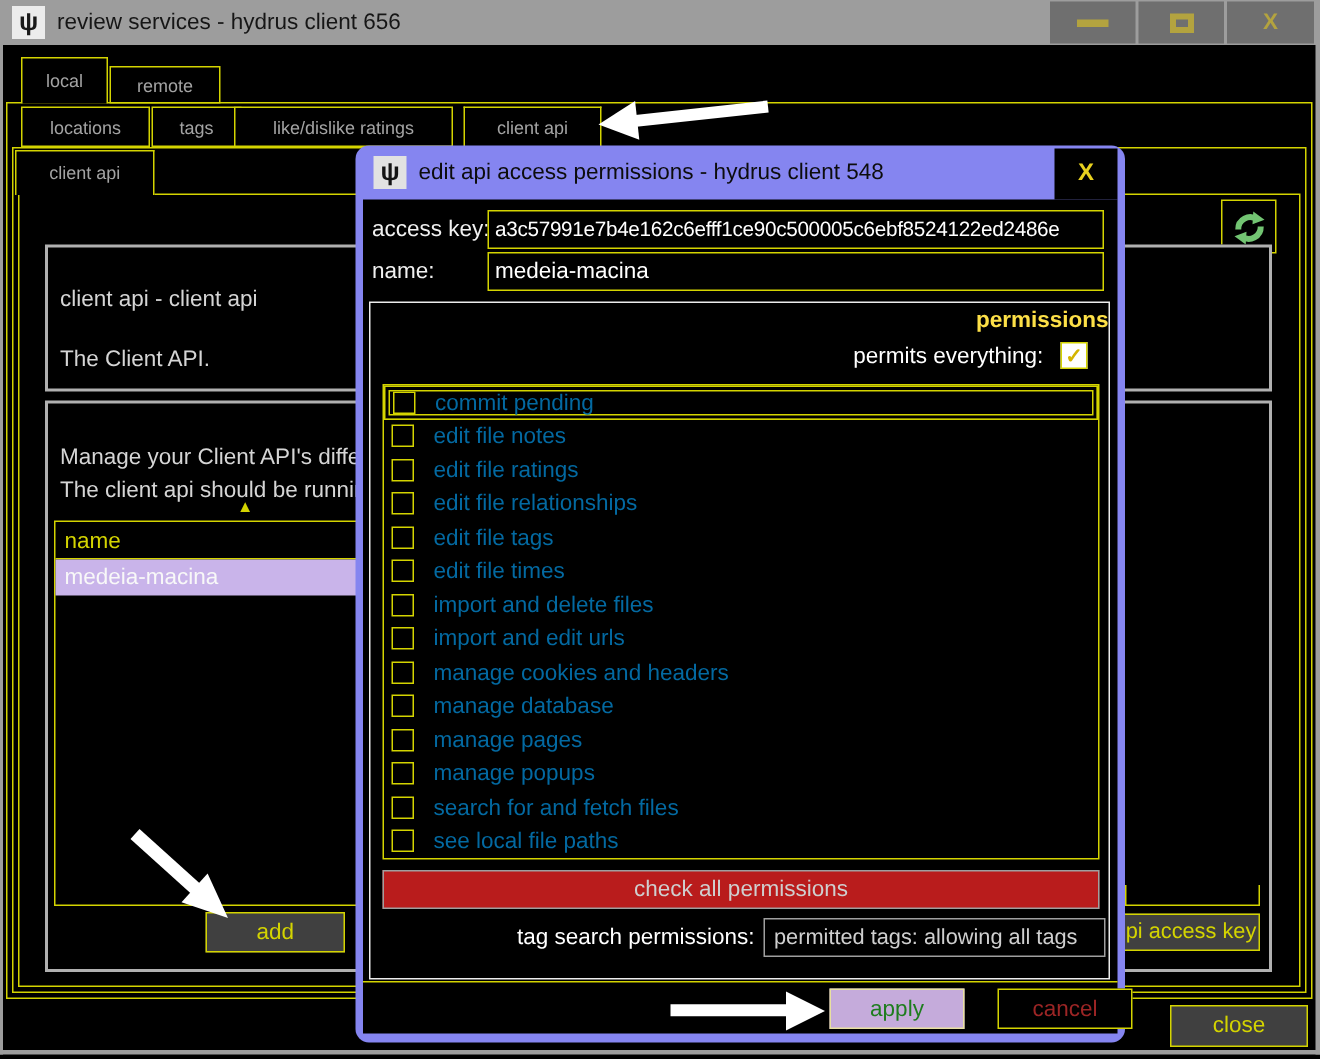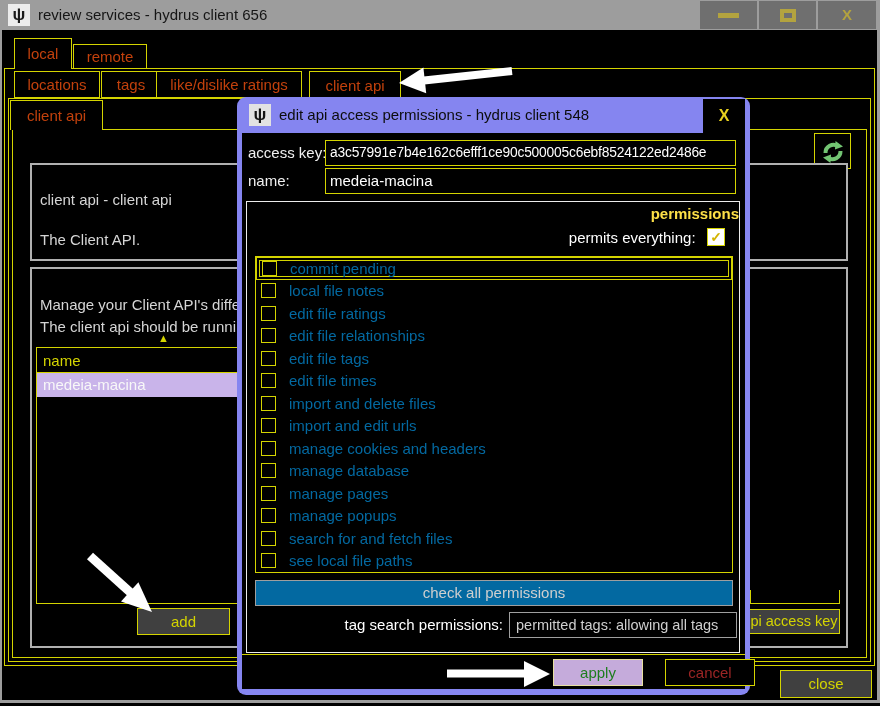--- a/index.html
+++ b/index.html
@@ -15,22 +15,22 @@
   .tb-btn { position:absolute; top:1px; width:57px; height:28px; background:#6f6f6f; }
   .tb-btn.min { left:700px; } .tb-btn.max { left:759px; } .tb-btn.cls { left:818px; width:58px; }
   .glyph-min { position:absolute; left:18px; top:12px; width:21px; height:5px; background:#b3a33f; }
   .glyph-max { position:absolute; left:21px; top:8px; width:16px; height:13px; border:4px solid #b3a33f; }
   .glyph-x { display:block; text-align:center; line-height:28px; font-size:15px; font-weight:bold; color:#b3a33f; }
 
   
   .frame { position:absolute; left:0; top:30px; width:880px; height:673px; background:#000;
            border-left:2px solid #9d9d9d; border-right:3px solid #9d9d9d; border-bottom:3px solid #9d9d9d; }
 
-  .ytab { position:absolute; background:#000; border:1px solid #d4d400; color:#c2410c;
-          font-size:15px; text-align:center; }
+  .ytab { position:absolute; background:#000; border:1px solid #d4d400; color:#a3a3a3;
+          font-size:12px; text-align:center; }
   .ytab.sel { border-bottom:none; z-index:3; }
 
   .tab-local  { left:14px; top:38px; width:58px; height:31px; line-height:30px; }
   .tab-remote { left:73px; top:44px; width:74px; height:25px; line-height:24px; }
 
   .pane { position:absolute; border:1px solid #d4d400; background:transparent; }
   .pane1 { left:4px;  top:68px;  width:871px; height:598px; }
   .pane2 { left:8px;  top:98px;  width:863px; height:564px; }
   .pane3 { left:12px; top:129px; width:855px; height:529px; }
 
@@ -89,21 +89,21 @@
   .permits-label { display:inline-block; vertical-align:top; color:#fff; font-size:15px; line-height:19px; margin-right:7px; }
   .cb { display:inline-block; vertical-align:top; width:18px; height:18px; border:1px solid #d4d400; background:#000; }
   .cb.on { background:#fff; color:#d4b400; font-weight:bold; font-size:14px; text-align:center; line-height:17px; }
 
   .perm-list { position:absolute; left:8px; top:54px; width:478px; height:317px; border:1px solid #d4d400; }
   .perm-row { height:22.5px; display:flex; align-items:center; padding-left:5px; }
   .perm-row.focused { border:1px solid #d4d400; box-shadow:inset 0 0 0 2px #000, inset 0 0 0 3px #d4d400; }
   .perm-cb { flex:none; width:15px; height:15px; border:1px solid #d4d400; background:#000; margin-right:13px; }
   .perm-label { color:#0369a1; font-size:15px; white-space:nowrap; }
 
-  .checkall-btn { position:absolute; left:8px; top:378px; width:478px; height:26px; background:#0369a1;
+  .checkall-btn { position:absolute; left:8px; top:378px; width:478px; height:26px; background:#b91c1c;
                   border:1px solid #9f9f9f; color:#cfcfcf; font-size:15px; text-align:center; line-height:24px; }
   .tagperm-label { position:absolute; left:0; top:414px; width:256px; text-align:right;
                    color:#fff; font-size:15px; }
   .tagperm-combo { position:absolute; left:262px; top:410px; width:228px; height:26px; background:#000;
                    border:1px solid #9f9f9f; color:#cfcfcf; font-size:14.5px; line-height:24px;
                    padding-left:6px; white-space:nowrap; overflow:hidden; }
 
   .dlg-sep { position:absolute; left:0; top:521px; width:503px; border-top:1px solid #d4d400; }
   .apply-btn { position:absolute; left:311px; top:526px; width:90px; height:27px;
                background:#c5abdb; border:1px solid #e8e0a0; color:#1e7d1e;
@@ -199,21 +199,21 @@
           <span class="cb on">✓</span>
         </div>
 
         <div class="perm-list">
             <div class="perm-row focused">
     <span class="perm-cb"></span>
     <span class="perm-label">commit pending</span>
   </div>
             <div class="perm-row">
     <span class="perm-cb"></span>
-    <span class="perm-label">local file notes</span>
+    <span class="perm-label">edit file notes</span>
   </div>
             <div class="perm-row">
     <span class="perm-cb"></span>
     <span class="perm-label">edit file ratings</span>
   </div>
             <div class="perm-row">
     <span class="perm-cb"></span>
     <span class="perm-label">edit file relationships</span>
   </div>
             <div class="perm-row">

